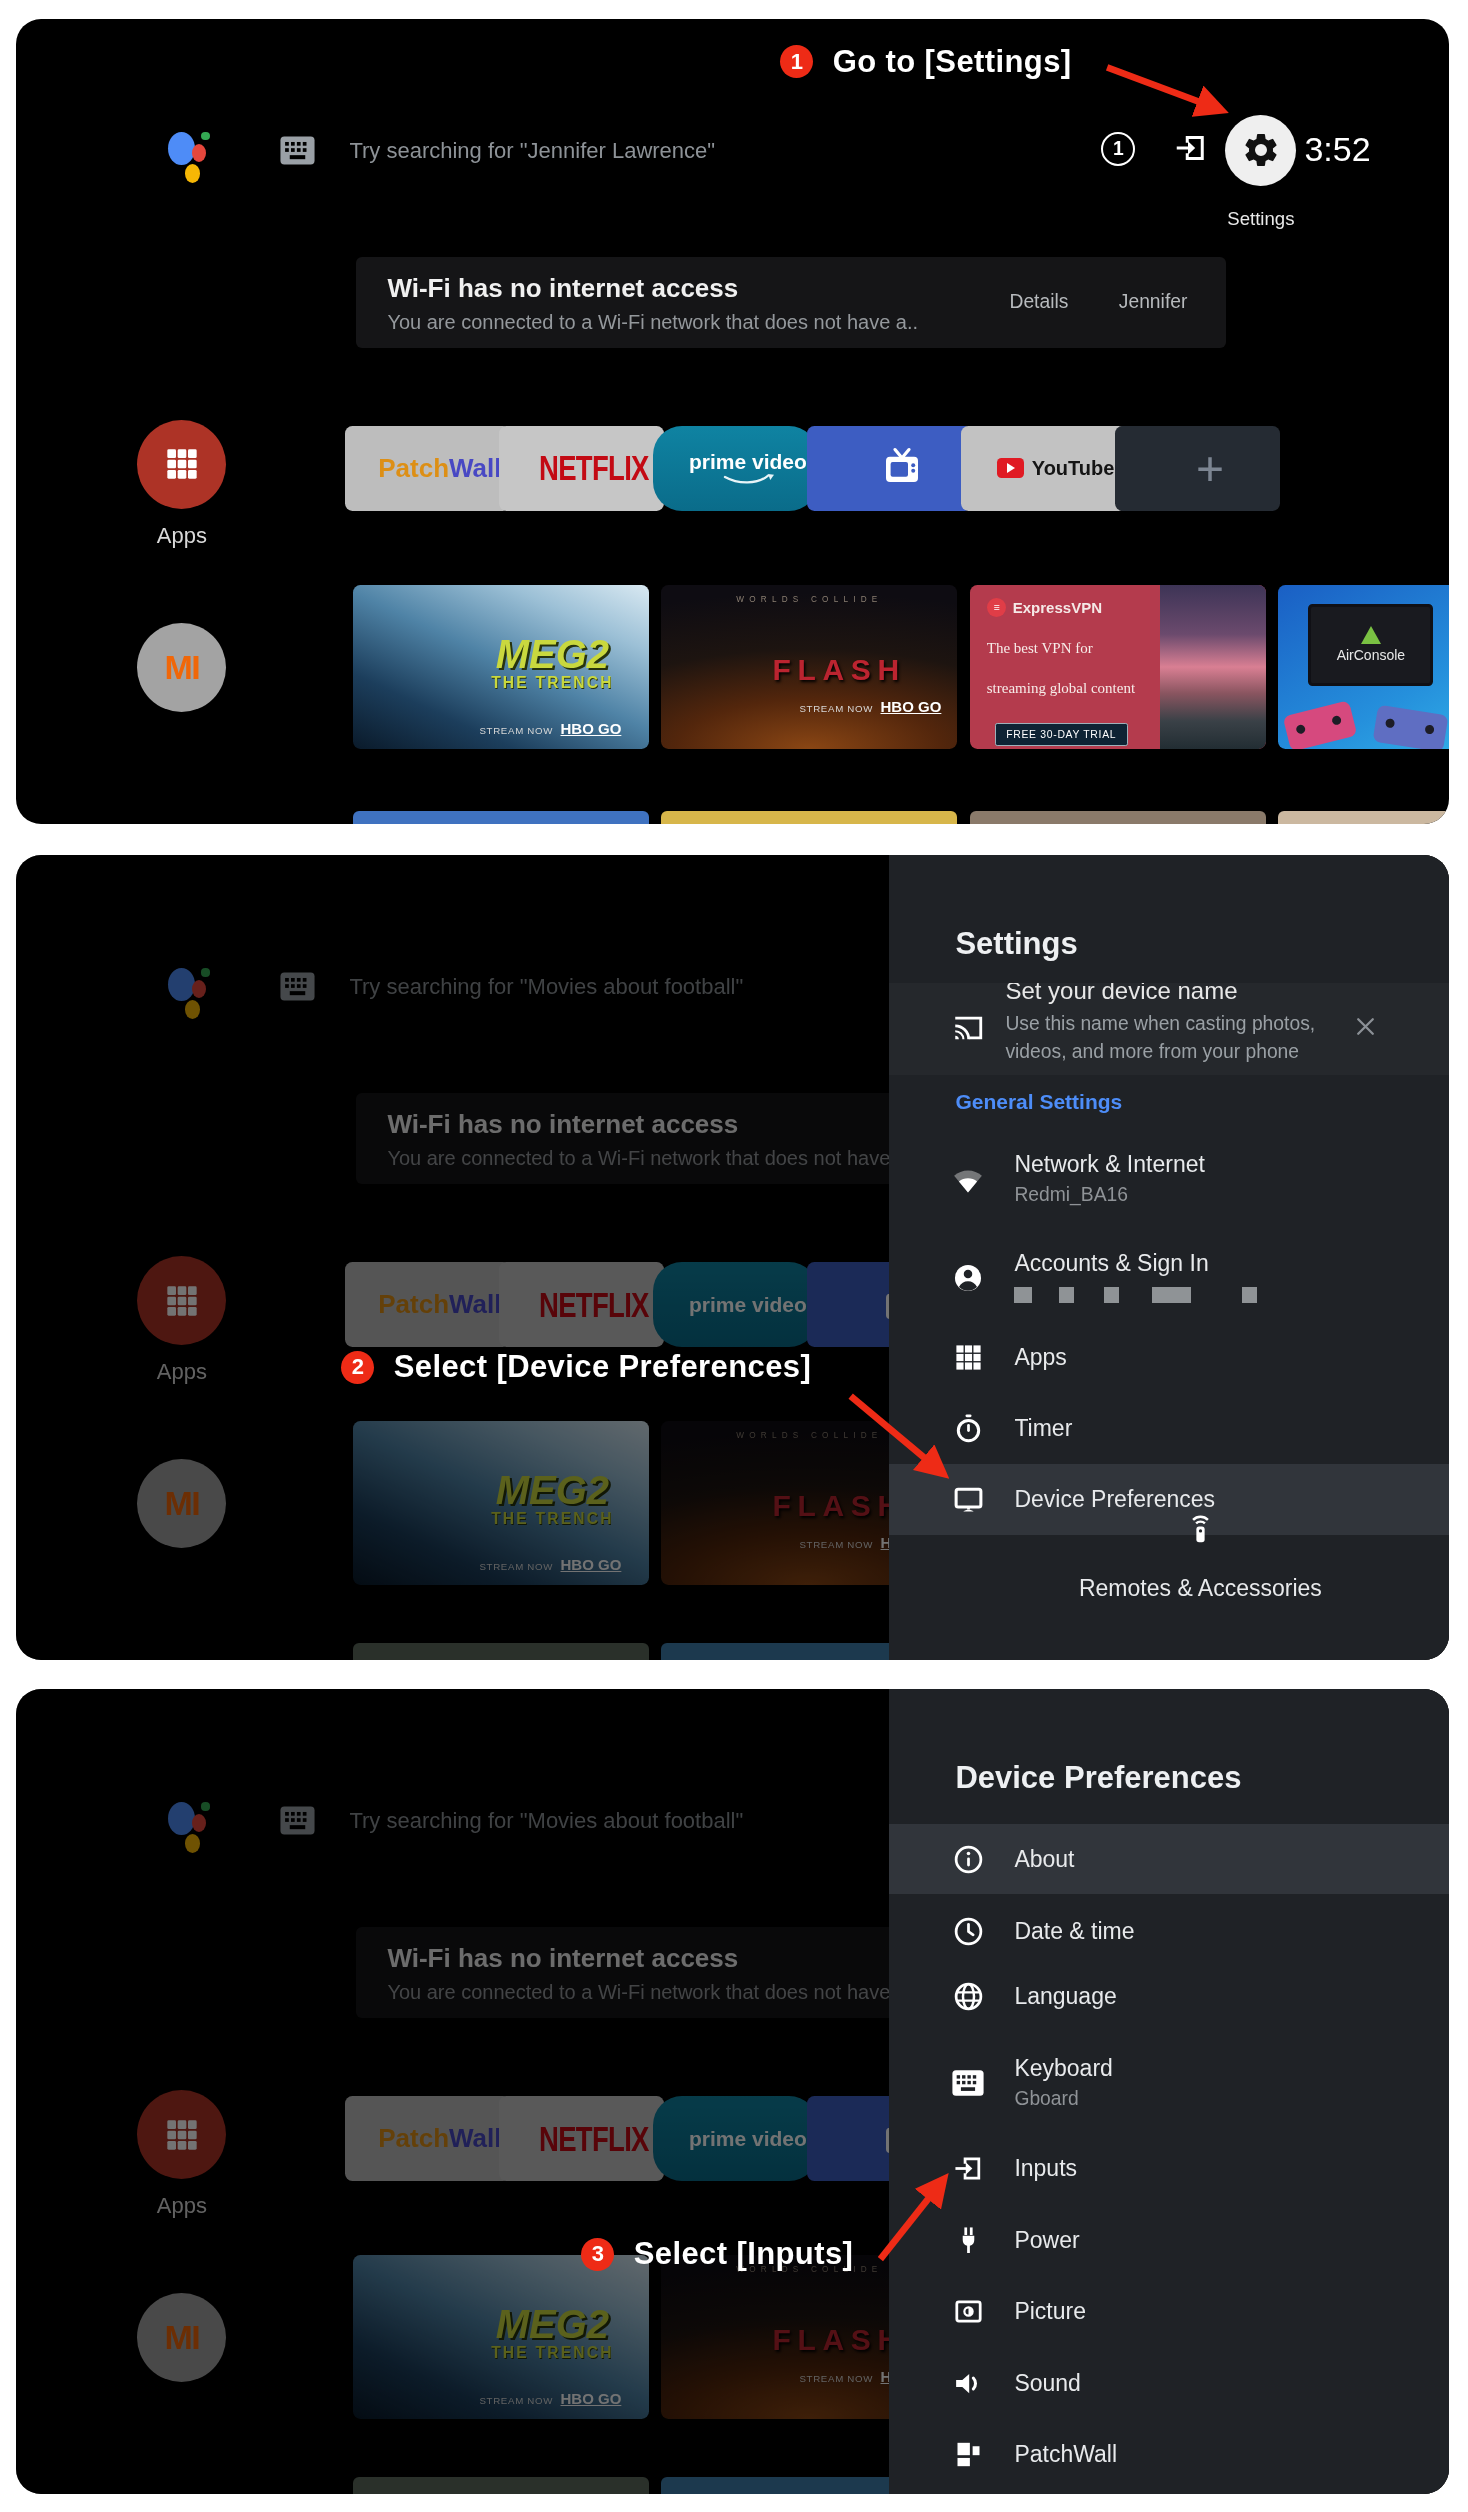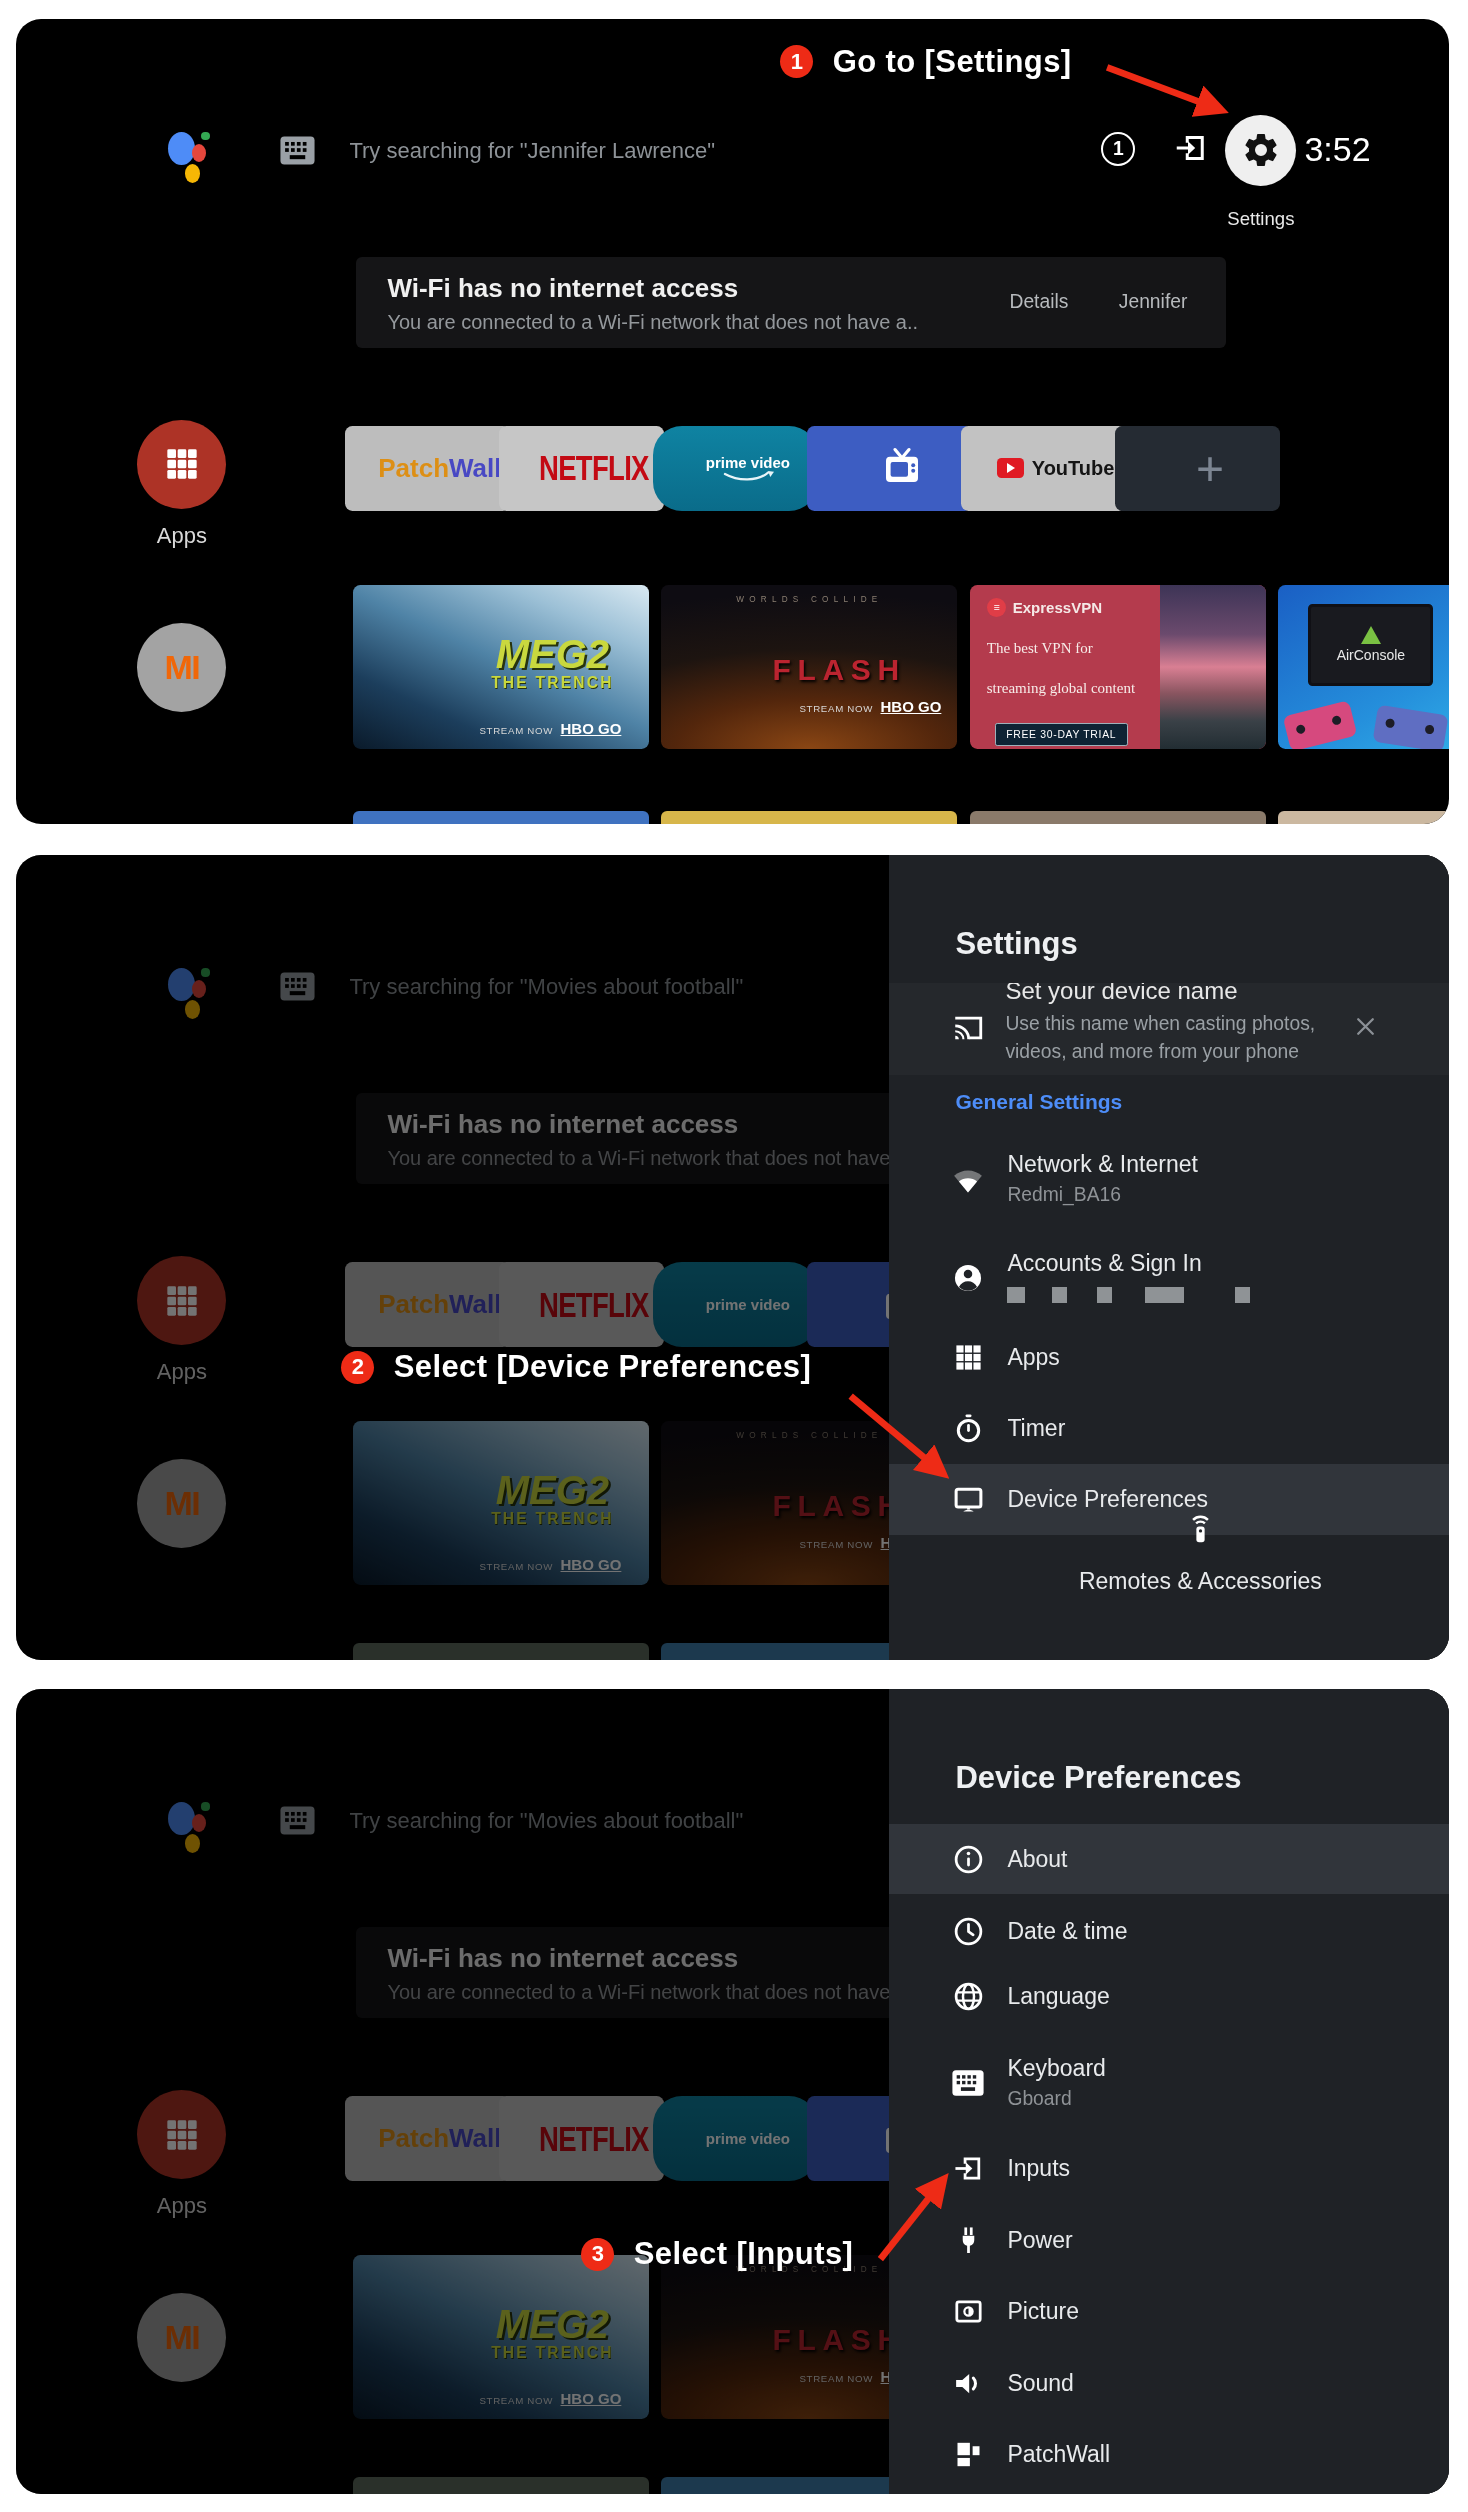--- a/index.html
+++ b/index.html
@@ -37,21 +37,21 @@
   .apps-circle{position:absolute;left:121px;top:401px;width:89px;height:89px;border-radius:50%;background:#ad3326;
                display:flex;align-items:center;justify-content:center;}
   .apps-label{position:absolute;left:121px;top:504px;width:89px;text-align:center;font-size:22px;color:#d9d9d9;}
   .mi-circle{position:absolute;left:121px;top:604px;width:89px;height:89px;border-radius:50%;background:#a3a3a3;
              display:flex;align-items:center;justify-content:center;font-size:34px;font-weight:800;color:#f06709;letter-spacing:-1.5px;}
   .tile{position:absolute;top:407px;height:85px;width:141px;border-radius:7.4px;display:flex;align-items:center;justify-content:center;overflow:hidden;padding-left:24px;}
   .t-patchwall{left:329px;background:#bdbdbd;font-size:26px;font-weight:bold;}
   .pw1{color:#dd8f15}.pw2{color:#4848c4}
   .t-netflix{left:483px;background:#c6c6c6;}
   .t-netflix span{color:#c30a14;font-size:27.5px;font-weight:900;letter-spacing:-0.7px;transform:scaleY(1.3);display:inline-block;}
-  .t-prime{left:637px;background:linear-gradient(180deg,#0f83a2 0%,#0a6c8a 100%);flex-direction:column;color:#fff;font-size:15px;font-weight:600;border-radius:29px;}
+  .t-prime{left:637px;background:linear-gradient(180deg,#0f83a2 0%,#0a6c8a 100%);flex-direction:column;color:#fff;font-size:21px;font-weight:600;border-radius:29px;}
   .t-tv{left:791px;background:#3d5dc2;}
   .t-youtube{left:945px;background:#c2c2c2;gap:7.4px;}
   .yt-badge{width:27px;height:19.3px;background:#e01a23;border-radius:4.5px;display:flex;align-items:center;justify-content:center;}
   .yt-badge i{width:0;height:0;border-left:8.2px solid #fff;border-top:5.2px solid transparent;border-bottom:5.2px solid transparent;}
   .t-youtube b{color:#151515;font-size:20px;}
   .t-plus{left:1099px;background:#252b33;color:#7c8592;font-size:48px;font-weight:300;}
 
   .thumb{position:absolute;top:566px;width:296px;height:164px;border-radius:7.4px;overflow:hidden;}
   .t-meg{left:337px;background:linear-gradient(205deg,#d9e9f2 0%,#9cc0d6 22%,#4f83a6 48%,#1c3e5c 75%,#0a1a2a 100%);}
   .meg-block{position:absolute;left:117px;top:49px;text-align:center;width:164px;}
@@ -91,21 +91,21 @@
 
   
   .sidebar{position:absolute;top:0;right:0;bottom:0;width:560px;background:#1f2226;z-index:10;}
   .sb-title{position:absolute;left:66px;top:71px;font-size:31px;font-weight:bold;color:#eef0f2;}
   .cast-row{position:absolute;left:0;right:0;top:128px;height:92px;background:#25282c;overflow:hidden;}
   .cast-ic{position:absolute;left:62px;top:28px;width:34px;height:34px;}
   .cast-title{position:absolute;left:116px;top:-6px;font-size:24px;color:#e8e8e8;}
   .cast-sub{position:absolute;left:116px;top:27px;width:327px;font-size:19.3px;line-height:27.5px;color:#9aa0a5;}
   .close-x{position:absolute;right:71px;top:31px;width:25px;height:25px;}
   .sb-section{position:absolute;left:66px;top:235px;font-size:21px;font-weight:bold;color:#4d8df8;}
-  .srow{position:absolute;left:0;right:0;height:71px;display:flex;align-items:center;padding-left:62px;box-sizing:border-box;gap:22px;}
+  .srow{position:absolute;left:0;right:0;height:71px;display:flex;align-items:center;padding-left:62px;box-sizing:border-box;gap:29px;}
   .srow.two{height:83px;}
   .srow .ic{width:34px;height:34px;flex:none;display:flex;align-items:center;justify-content:center;}
   .srow .lbl{font-size:23px;color:#e8eaec;}
   .srow .sub{font-size:19.3px;color:#8f9397;margin-top:6.7px;}
   .srow.hl{background:#31353b;}
   .redact{display:inline-block;height:16.4px;background:#8f9396;vertical-align:middle;}
 </style>
 </head>
 <body>
 

